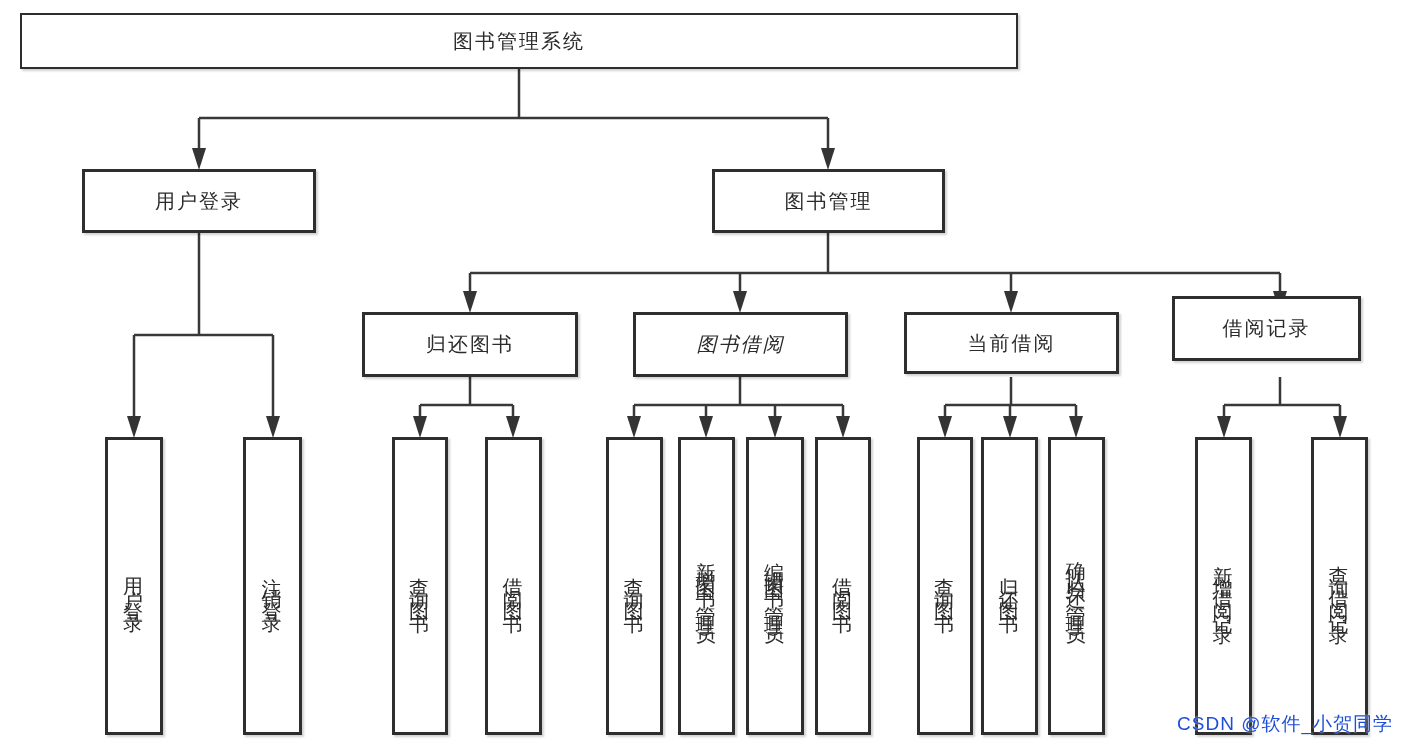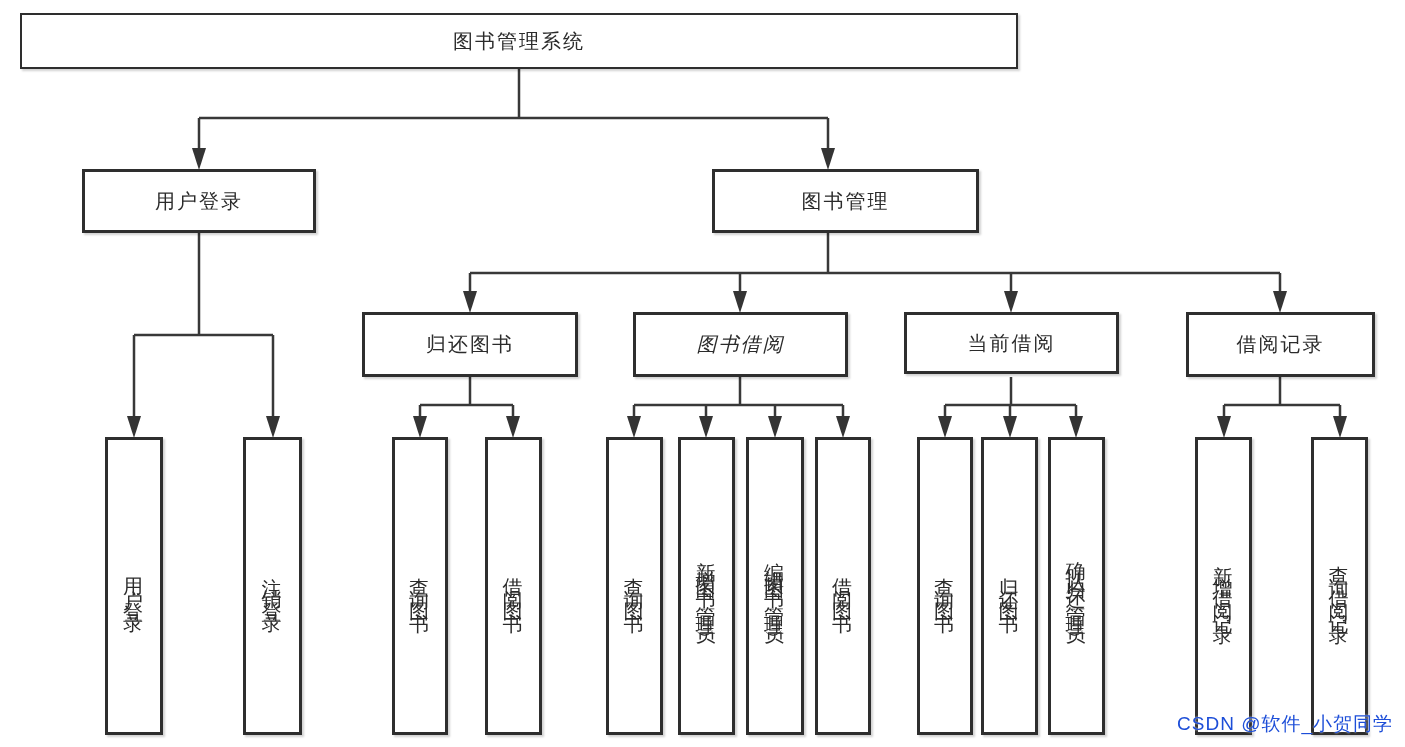--- a/index.html
+++ b/index.html
@@ -104,34 +104,34 @@
     </g>
   </svg>
 
   <div class="node root" style="left:20px; top:13px; width:998px; height:56px;">
     <span>图书管理系统</span>
   </div>
 
   <div class="node" style="left:82px; top:169px; width:234px; height:64px;">
     <span>用户登录</span>
   </div>
-  <div class="node" style="left:712px; top:169px; width:267px; height:64px;">
+  <div class="node" style="left:712px; top:169px; width:233px; height:64px;">
     <span>图书管理</span>
   </div>
 
   <div class="node" style="left:362px; top:312px; width:216px; height:65px;">
     <span>归还图书</span>
   </div>
   <div class="node" style="left:633px; top:312px; width:215px; height:65px;font-style:italic;">
     <span>图书借阅</span>
   </div>
   <div class="node" style="left:904px; top:312px; width:215px; height:62px;">
     <span>当前借阅</span>
   </div>
-  <div class="node" style="left:1172px; top:312px; width:189px; height:65px;margin-left:14px;">
+  <div class="node" style="left:1172px; top:296px; width:189px; height:65px;">
     <span>借阅记录</span>
   </div>
 
   <div class="node leaf" style="left:105px; top:437px; width:58px; height:298px;">
     <span>用户登录</span>
   </div>
   <div class="node leaf" style="left:243px; top:437px; width:59px; height:298px;">
     <span>注销登录</span>
   </div>
 

